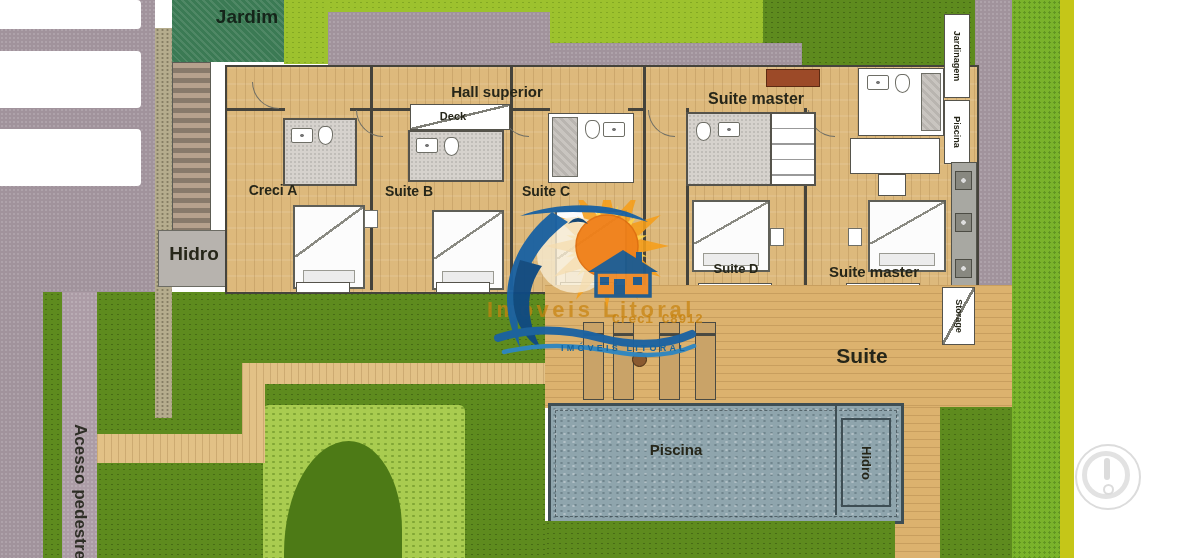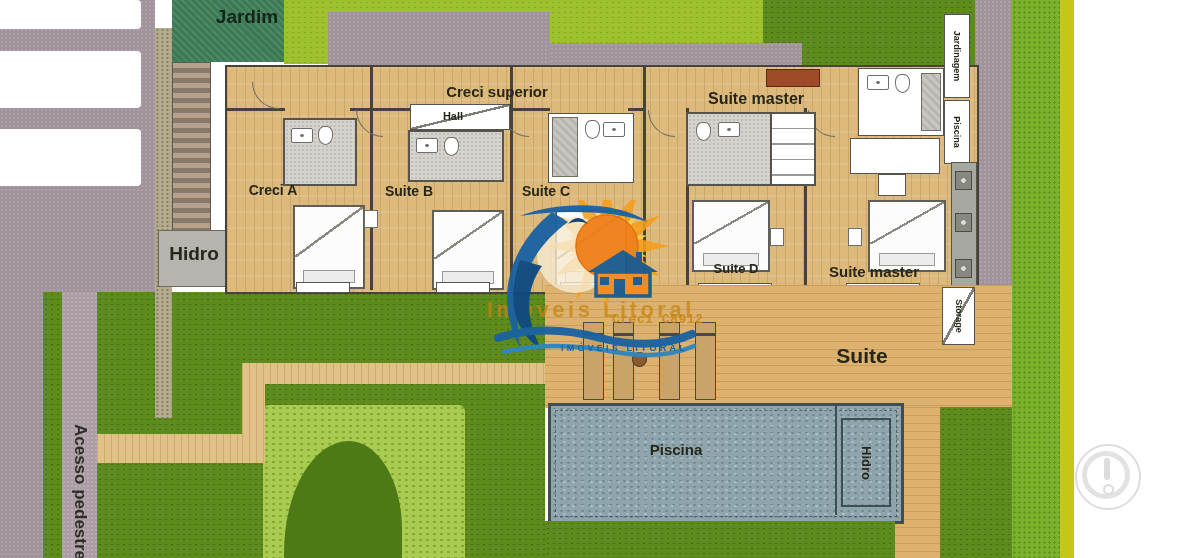--- a/index.html
+++ b/index.html
@@ -184,22 +184,22 @@
 
   <div class="abs pool" style="left:548px;top:403px;width:350px;height:115px;">
     <div class="abs" style="left:284px;top:0;width:2px;height:109px;background:#3e4e54;"></div>
     <div class="abs" style="left:290px;top:12px;width:46px;height:85px;border:2px solid #3e4e54;">
       <span class="vlbl" style="left:50%;top:50%;font-size:13px;">Hidro</span>
     </div>
   </div>
   <div class="abs grass-dark" style="left:545px;top:521px;width:350px;height:37px;"></div>
 
   <span class="lbl" style="left:247px;top:17px;font-size:19px;color:#15251a;">Jardim</span>
-  <span class="lbl" style="left:497px;top:91px;font-size:15px;">Creci superior</span>
-  <span class="lbl" style="left:453px;top:116px;font-size:11px;">Hall</span>
+  <span class="lbl" style="left:497px;top:91px;font-size:15px;">Hall superior</span>
+  <span class="lbl" style="left:453px;top:116px;font-size:11px;">Deck</span>
   <span class="lbl" style="left:273px;top:190px;font-size:14px;">Creci A</span>
   <span class="lbl" style="left:409px;top:191px;font-size:14px;">Suite B</span>
   <span class="lbl" style="left:546px;top:191px;font-size:14px;text-align:center;">Suite C</span>
   <span class="lbl" style="left:756px;top:99px;font-size:16px;">Suite master</span>
   <span class="lbl" style="left:736px;top:268px;font-size:13px;">Suite D</span>
   <span class="lbl" style="left:874px;top:271px;font-size:15px;">Suite master</span>
   <span class="lbl" style="left:194px;top:254px;font-size:19px;">Hidro</span>
   <span class="lbl" style="left:862px;top:356px;font-size:21px;">Suite</span>
   <span class="lbl" style="left:676px;top:449px;font-size:15px;">Piscina</span>
 

